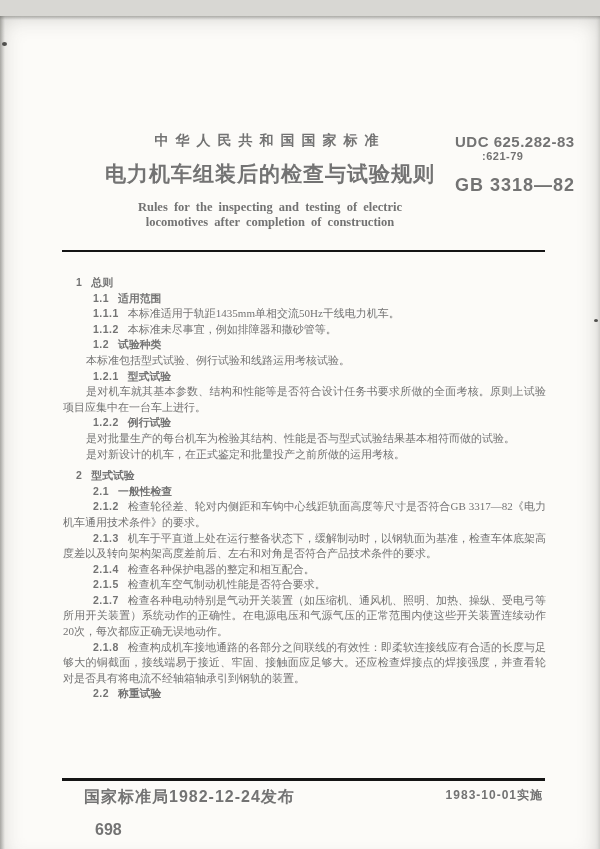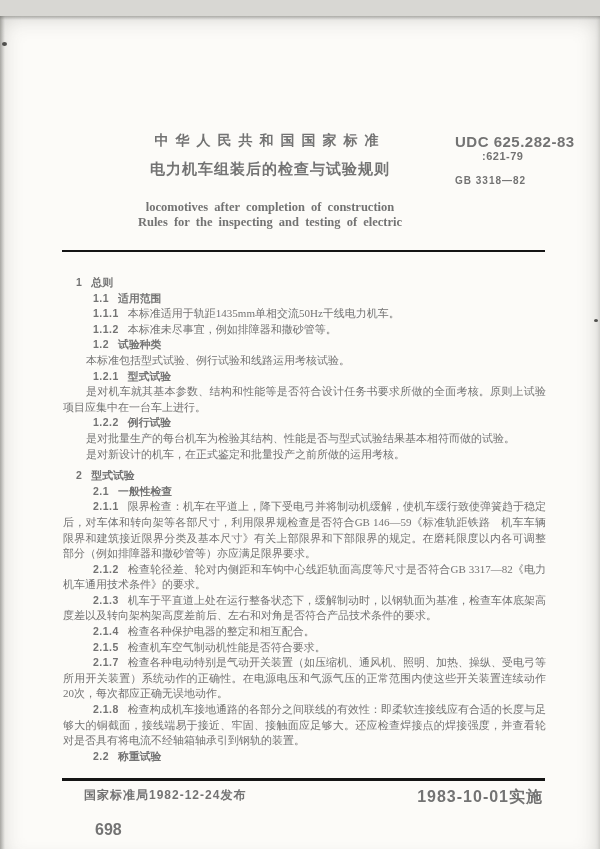--- a/index.html
+++ b/index.html
@@ -15,71 +15,71 @@
     background:linear-gradient(to bottom, rgba(90,90,85,0.3), rgba(90,90,85,0)); }
   .speck { position:absolute; background:#2a2a28; border-radius:50%; opacity:.8; }
 
   
   .header-center { position:absolute; left:58px; top:0; width:424px; text-align:center; }
   .std-label { position:absolute; top:116px; width:100%;
     font-family:"Liberation Sans", sans-serif; font-weight:bold;
     font-size:14px; letter-spacing:7px; }
   .doc-title { position:absolute; top:144px; width:100%; margin:0;
     font-family:"Liberation Sans", sans-serif; font-weight:bold;
-    font-size:15px; letter-spacing:1px; }
+    font-size:21px; letter-spacing:1px; }
   .title-en { position:absolute; top:184px; width:100%;
     font-weight:bold; font-size:12.5px; line-height:15px; word-spacing:3px; }
 
   .codes { position:absolute; left:455px; top:117px;
     font-family:"Liberation Sans", sans-serif; font-weight:bold; }
   .udc-line1 { font-size:15px; letter-spacing:.5px; }
   .udc-line2 { font-size:11px; padding-left:27px; letter-spacing:.5px; }
-  .gb-num { margin-top:13px; font-size:10px; letter-spacing:1px; }
+  .gb-num { margin-top:13px; font-size:18px; letter-spacing:1px; }
 
   .rule { position:absolute; left:62px; right:55px; background:#151515; }
   .rule-top { top:234px; height:2px; }
   .rule-bottom { top:762px; height:2.5px; }
 
   
   .doc-body { position:absolute; left:63px; top:253px; width:483px; }
   .sec { font-size:11px; line-height:15.6px; text-align:justify;
     text-justify:inter-ideograph; margin:0; }
   .sec .num { font-family:"Liberation Sans", sans-serif; font-weight:bold;
     font-size:10.5px; margin-right:9px; letter-spacing:.5px; }
   .h1 { text-indent:13px; margin-top:6px; }
   .h1 .txt, .h2 .txt { font-family:"Liberation Sans", sans-serif; font-weight:bold; font-size:10.8px; }
   .h2 { text-indent:30px; }
   .clause { text-indent:30px; }
   .para { text-indent:23px; }
 
   
   .footer-issued { position:absolute; left:84px; top:771px;
     font-family:"Liberation Sans", sans-serif; font-weight:bold;
-    font-size:12px; letter-spacing:1px; }
+    font-size:16px; letter-spacing:1px; }
   .footer-effective { position:absolute; right:57px; top:771px;
     font-family:"Liberation Sans", sans-serif; font-weight:bold;
-    font-size:16px; letter-spacing:1px; }
+    font-size:12px; letter-spacing:1px; }
   .page-number { position:absolute; left:95px; top:805px;
     font-family:"Liberation Sans", sans-serif; font-weight:bold; font-size:16px; }
 </style>
 </head>
 <body>
 
 <div class="scan">
   <div class="edge-strip"></div>
   <div class="edge-strip-top"></div>
   <div class="speck" style="left:2px;top:26px;width:5px;height:4px;"></div>
   <div class="speck" style="left:594px;top:303px;width:4px;height:3px;"></div>
 
   <div class="header-center">
     <div class="std-label">中华人民共和国国家标准</div>
     <h1 class="doc-title">电力机车组装后的检查与试验规则</h1>
     <div class="title-en">
+      <div>Rules for the inspecting and testing of electric</div>
       <div>locomotives after completion of construction</div>
-      <div>Rules for the inspecting and testing of electric</div>
     </div>
   </div>
 
   <div class="codes">
     <div class="udc-line1">UDC 625.282-83</div>
     <div class="udc-line2">:621-79</div>
     <div class="gb-num">GB 3318—82</div>
   </div>
 
   <div class="rule rule-top"></div>
@@ -91,21 +91,20 @@
       <p class="sec clause"><span class="num">1.1.2</span><span class="txt">本标准未尽事宜，例如排障器和撒砂管等。</span></p>
       <p class="sec h2"><span class="num">1.2</span><span class="txt">试验种类</span></p>
       <p class="sec para"><span class="txt">本标准包括型式试验、例行试验和线路运用考核试验。</span></p>
       <p class="sec h2"><span class="num">1.2.1</span><span class="txt">型式试验</span></p>
       <p class="sec para"><span class="txt">是对机车就其基本参数、结构和性能等是否符合设计任务书要求所做的全面考核。原则上试验项目应集中在一台车上进行。</span></p>
       <p class="sec h2"><span class="num">1.2.2</span><span class="txt">例行试验</span></p>
       <p class="sec para"><span class="txt">是对批量生产的每台机车为检验其结构、性能是否与型式试验结果基本相符而做的试验。</span></p>
       <p class="sec para"><span class="txt">是对新设计的机车，在正式鉴定和批量投产之前所做的运用考核。</span></p>
       <p class="sec h1"><span class="num">2</span><span class="txt">型式试验</span></p>
       <p class="sec h2"><span class="num">2.1</span><span class="txt">一般性检查</span></p>
-      <p class="sec clause"><span class="num">2.1.1</span><span class="txt">限界检查：机车在平道上，降下受电弓并将制动机缓解，使机车缓行致使弹簧趋于稳定后，对车体和转向架等各部尺寸，利用限界规检查是否符合GB 146—59《标准轨距铁路　机车车辆限界和建筑接近限界分类及基本尺寸》有关上部限界和下部限界的规定。在磨耗限度以内各可调整部分（例如排障器和撒砂管等）亦应满足限界要求。</span></p>
       <p class="sec clause"><span class="num">2.1.2</span><span class="txt">检查轮径差、轮对内侧距和车钩中心线距轨面高度等尺寸是否符合GB 3317—82《电力机车通用技术条件》的要求。</span></p>
       <p class="sec clause"><span class="num">2.1.3</span><span class="txt">机车于平直道上处在运行整备状态下，缓解制动时，以钢轨面为基准，检查车体底架高度差以及转向架构架高度差前后、左右和对角是否符合产品技术条件的要求。</span></p>
       <p class="sec clause"><span class="num">2.1.4</span><span class="txt">检查各种保护电器的整定和相互配合。</span></p>
       <p class="sec clause"><span class="num">2.1.5</span><span class="txt">检查机车空气制动机性能是否符合要求。</span></p>
       <p class="sec clause"><span class="num">2.1.7</span><span class="txt">检查各种电动特别是气动开关装置（如压缩机、通风机、照明、加热、操纵、受电弓等所用开关装置）系统动作的正确性。在电源电压和气源气压的正常范围内使这些开关装置连续动作20次，每次都应正确无误地动作。</span></p>
       <p class="sec clause"><span class="num">2.1.8</span><span class="txt">检查构成机车接地通路的各部分之间联线的有效性：即柔软连接线应有合适的长度与足够大的铜截面，接线端易于接近、牢固、接触面应足够大。还应检查焊接点的焊接强度，并查看轮对是否具有将电流不经轴箱轴承引到钢轨的装置。</span></p>
       <p class="sec h2"><span class="num">2.2</span><span class="txt">称重试验</span></p>
     </main>
 
   <div class="rule rule-bottom"></div>

